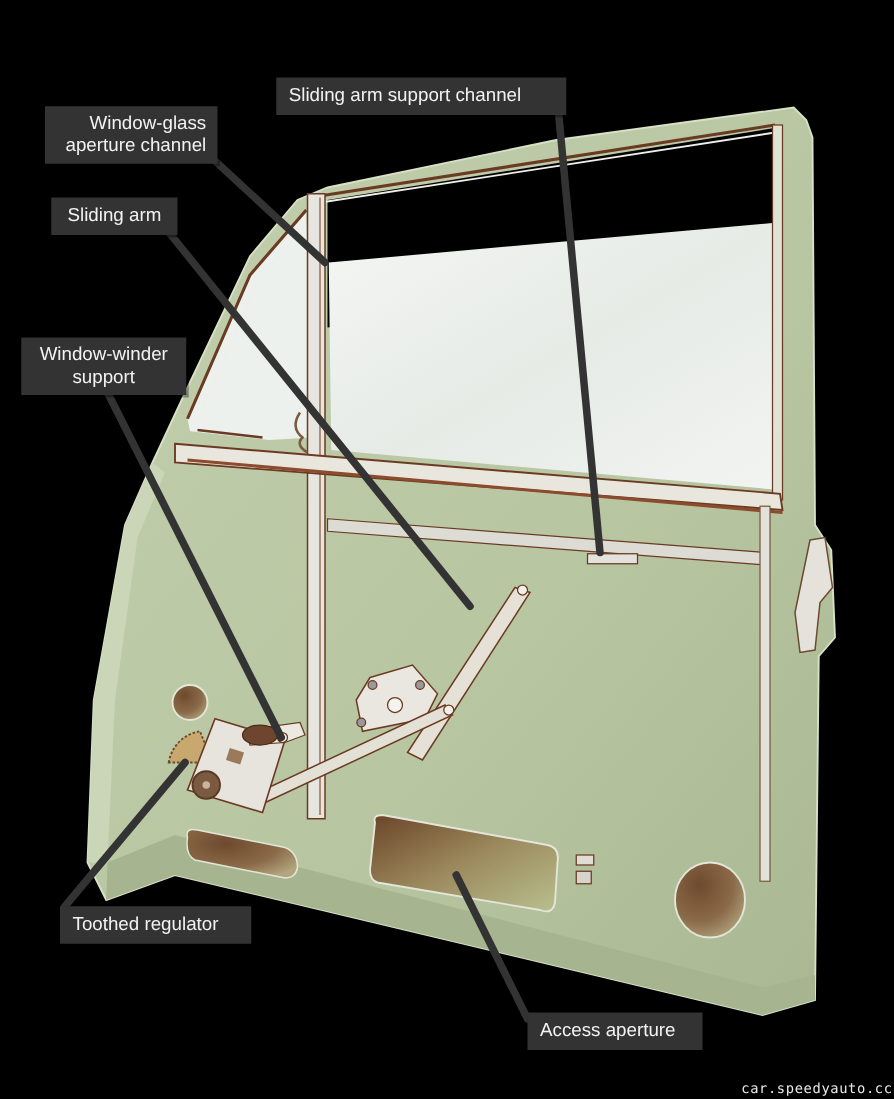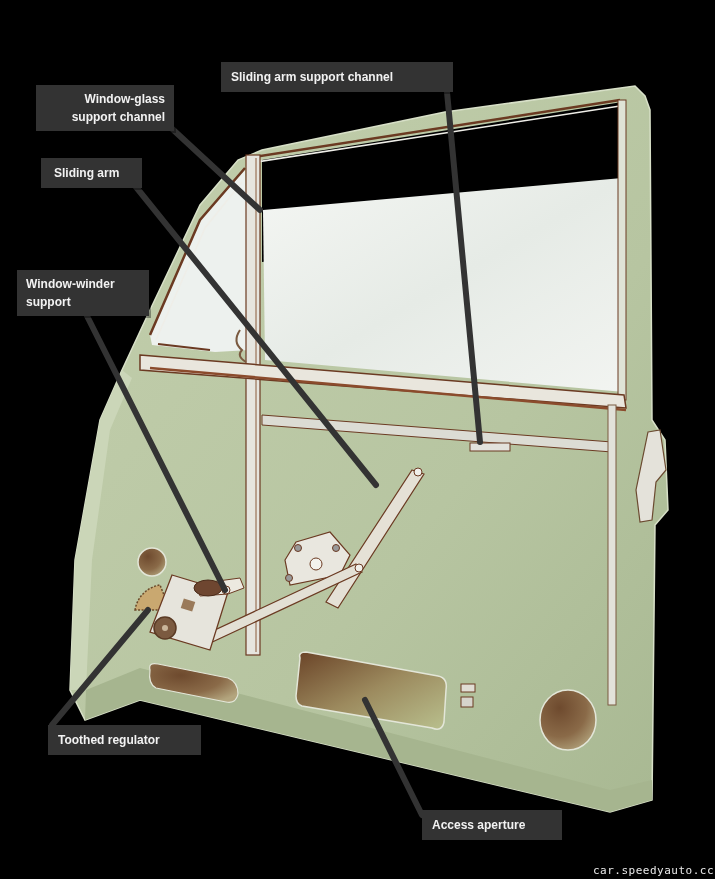--- a/index.html
+++ b/index.html
@@ -2,26 +2,26 @@
 <html><head>
 <meta charset="utf-8">
 <style>
   html, body { margin: 0; padding: 0; background: #000; }
   body { width: 715px; height: 879px; position: relative; overflow: hidden;
          font-family: "Liberation Sans", "DejaVu Sans", sans-serif; }
   #stage { position: absolute; left: 0; top: 0; width: 715px; height: 879px; }
   svg.art { position: absolute; left: 0; top: 0; }
   .label {
     position: absolute; background: #333333; color: #f2f2f2;
-    font-weight: bold; font-size: 12px; line-height: 18px;
+    font-weight: normal; font-size: 15px; line-height: 18px;
     padding: 6px 10px; box-sizing: border-box; white-space: nowrap;
     box-shadow: 2px 2px 0 rgba(0,0,0,0.35);
   }
   .label.right { text-align: right; }
-  .label.center { text-align: left; }
+  .label.center { text-align: center; }
   .watermark {
     position: absolute; color: #e8e8e8; font-family: "DejaVu Sans Mono", monospace;
     font-size: 11px; letter-spacing: 0.5px;
   }
 </style>
 </head>
 <body>
 
 <div id="stage">
 
@@ -142,21 +142,21 @@
       <line x1="365" y1="700" x2="422" y2="815"></line>
     </g>
   </svg>
 
   <div class="label" style="left:221px; top:62px; width:232px;">
     <span>Sliding arm support channel</span>
   </div>
 
   <div class="label right" style="left:36px; top:85px; width:138px; padding:5px 9px;">
     <div>Window-glass</div>
-    <div>support channel</div>
+    <div>aperture channel</div>
   </div>
 
   <div class="label" style="left:41px; top:158px; width:101px;padding-left:13px;">
     <span>Sliding arm</span>
   </div>
 
   <div class="label center" style="left:17px; top:270px; width:132px; padding:5px 9px;">
     <div>Window-winder</div>
     <div>support</div>
   </div>

